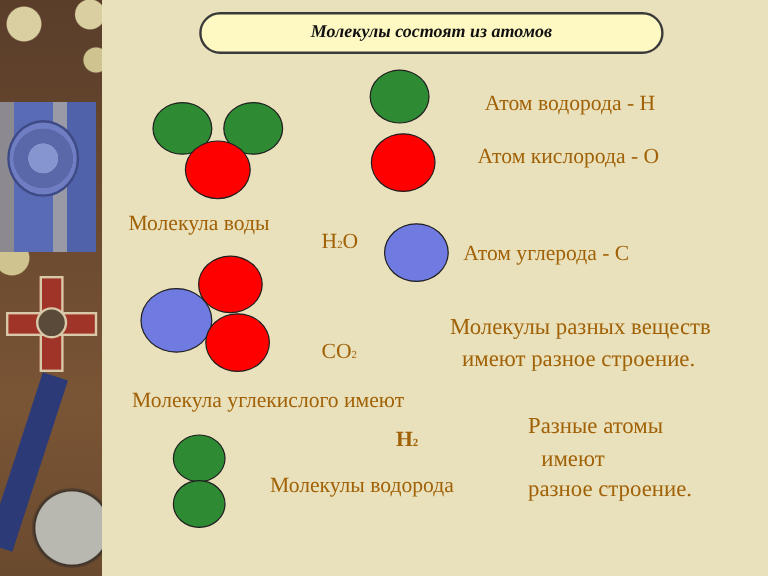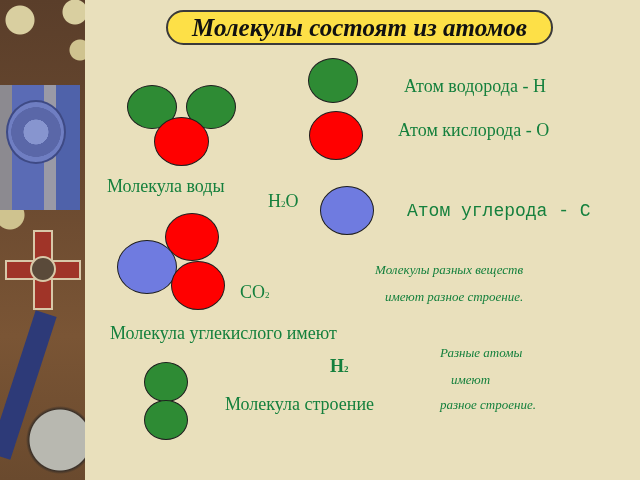--- a/index.html
+++ b/index.html
@@ -14,26 +14,26 @@
       linear-gradient(180deg, #5a3e2a 0%, #6b4a30 40%, #7a5535 70%, #6a4a2e 100%);
   }
   .ribbon { position:absolute; left:0; top:85px; width:80px; height:125px; background:linear-gradient(90deg,#8c8a90 0 15%,#5a6bb5 15% 55%,#9a9aa6 55% 70%,#4f62aa 70% 100%); }
   .rosette { position:absolute; left:6px; top:100px; width:56px; height:60px; border-radius:50%; background:radial-gradient(circle,#8795cf 0 30%,#5a67a8 31% 60%,#6f7ec2 61% 100%); border:2px solid #3e4a85; }
   .cross { position:absolute; left:5px; top:230px; width:75px; height:80px; }
   .cross .v, .cross .h { position:absolute; background:#a03428; border:2px solid #d8c8a8; }
   .cross .v { left:28px; top:0; width:16px; height:76px; }
   .cross .h { left:0; top:30px; width:72px; height:16px; }
   .cross .c { position:absolute; left:25px; top:26px; width:22px; height:22px; border-radius:50%; background:#5a4a3a; border:2px solid #d8c8a8; }
   .strap { position:absolute; left:12px; top:310px; width:22px; height:150px; background:#2d3a78; transform:rotate(18deg); }
-  .title-pill { position:absolute; left:166px; top:10px; width:387px; height:35px; background:#fde047; border:2px solid #3a3a3a; border-radius:18px; box-sizing:border-box;
-    display:flex; align-items:center; justify-content:center; font-style:italic; font-weight:bold; font-size:25px; color:#111; }
+  .title-pill { position:absolute; left:166px; top:10px; width:387px; height:35px; background:#fef9c3; border:2px solid #3a3a3a; border-radius:18px; box-sizing:border-box;
+    display:flex; align-items:center; justify-content:center; font-style:italic; font-weight:bold; font-size:15px; color:#111; }
   .atom { position:absolute; border-radius:50%; border:1.5px solid #1e1e1e; box-sizing:border-box; }
-  .txt { position:absolute; color:#15803d; white-space:nowrap; }
+  .txt { position:absolute; color:#a16207; white-space:nowrap; }
   .reg { font-size:18px; }
-  .it { font-style:italic; font-size:13px; }
+  .it { font-size:19px; }
   sub { font-size:9px; vertical-align:baseline; }
 </style>
 </head>
 <body>
 
 <div class="sidebar">
   <div class="ribbon"></div>
   <div class="rosette"></div>
   <div class="cross">
     <div class="v"></div>
@@ -53,35 +53,35 @@
 <div class="txt reg" style="left:107px;top:176px;">Молекула воды</div>
 <div class="txt reg" style="left:268px;top:176px;margin-top:15px;">
   <span>Н</span><sub>2</sub><span>О</span>
 </div>
 
 <div class="atom" style="left:308px;top:58px;width:50px;height:45px;background:#2e8b34;"></div>
 <div class="txt reg" style="left:404px;top:76px;">Атом водорода - Н</div>
 <div class="atom" style="left:309px;top:111px;width:54px;height:49px;background:#ff0000;"></div>
 <div class="txt reg" style="left:398px;top:120px;">Атом кислорода - О</div>
 <div class="atom" style="left:320px;top:186px;width:54px;height:49px;background:#6f7be0;"></div>
-<div class="txt reg" style="left:407px;top:201px;font-family:Liberation Mono, monospace;">Атом углерода - С</div>
+<div class="txt reg" style="left:386px;top:201px;">Атом углерода - С</div>
 
 <div class="atom" style="left:165px;top:213px;width:54px;height:48px;background:#ff0000;"></div>
 <div class="atom" style="left:117px;top:240px;width:60px;height:54px;background:#6f7be0;"></div>
 <div class="atom" style="left:171px;top:261px;width:54px;height:49px;background:#ff0000;"></div>
-<div class="txt reg" style="left:240px;top:282px;">
+<div class="txt reg" style="left:268px;top:282px;">
   <span>СО</span><sub>2</sub>
 </div>
 <div class="txt reg" style="left:110px;top:323px;">Молекула углекислого имеют</div>
 
 <div class="txt it" style="left:375px;top:262px;">Молекулы разных веществ</div>
 <div class="txt it" style="left:385px;top:289px;">имеют разное строение.</div>
 
 <div class="atom" style="left:144px;top:362px;width:44px;height:40px;background:#2e8b34;"></div>
 <div class="atom" style="left:144px;top:400px;width:44px;height:40px;background:#2e8b34;"></div>
 <div class="txt reg" style="left:330px;top:356px;font-weight:bold;">
   <span>Н</span><sub>2</sub>
 </div>
-<div class="txt reg" style="left:225px;top:394px;">Молекула строение</div>
+<div class="txt reg" style="left:225px;top:394px;">Молекулы водорода</div>
 
 <div class="txt it" style="left:440px;top:345px;text-align:right;">Разные атомы</div>
 <div class="txt it" style="left:451px;top:372px;">имеют</div>
 <div class="txt it" style="left:440px;top:397px;">разное строение.</div>
 
 </body></html>

